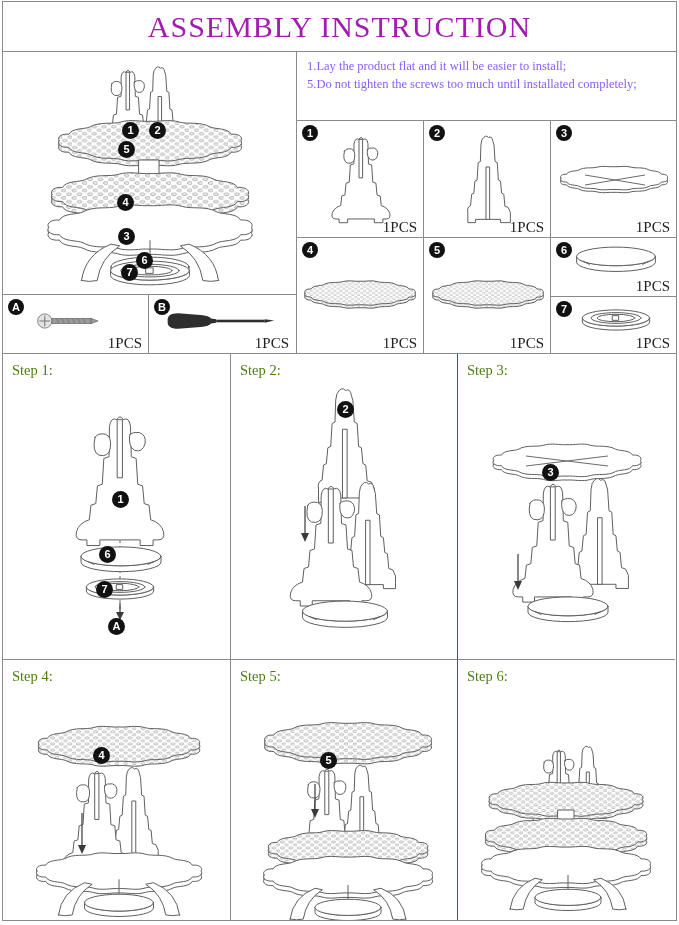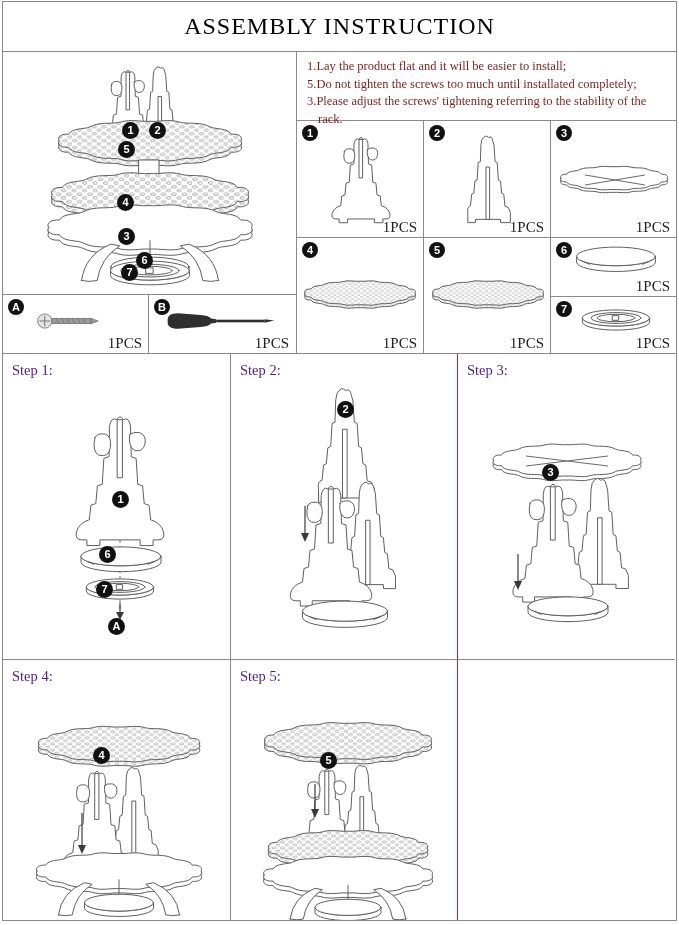--- a/index.html
+++ b/index.html
@@ -1,30 +1,30 @@
 <!DOCTYPE html>
 <html><head>
 <meta charset="utf-8">
 <style>
   html,body{margin:0;padding:0;background:#fff;}
   body{width:679px;height:925px;position:relative;font-family:"Liberation Serif",serif;color:#333;overflow:hidden;}
   *{box-sizing:border-box;}
   .page{position:absolute;left:2px;top:1px;width:675px;height:920px;border:1px solid #8a8a8a;background:#fff;}
   
   .title-box{height:50px;border-bottom:1px solid #8a8a8a;display:flex;align-items:center;justify-content:center;}
-  .title-box h1{margin:4px;font-size:24px;font-weight:400;letter-spacing:1px;color:#000000;}
+  .title-box h1{margin:4px;font-size:30px;font-weight:400;letter-spacing:1px;color:#a21caf;}
   
   .top{display:flex;height:302px;border-bottom:1px solid #8a8a8a;}
   .top-left{width:294px;border-right:1px solid #8a8a8a;display:flex;flex-direction:column;}
   .exploded{height:242px;position:relative;}
   .tools-row{height:59px;border-top:1px solid #8a8a8a;display:flex;}
   .tool-cell{width:145px;position:relative;}
   .tool-cell.b{width:147px;border-left:1px solid #8a8a8a;}
   .top-right{flex:1;display:flex;flex-direction:column;}
-  .notes{height:69px;border-bottom:1px solid #8a8a8a;padding:6px 6px 0 10px;font-size:12.5px;line-height:1.4;color:#7f1d1d;}
+  .notes{height:69px;border-bottom:1px solid #8a8a8a;padding:6px 6px 0 10px;font-size:12.5px;line-height:1.4;color:#8b5cf6;}
   .note-line{padding-left:11px;text-indent:-11px;}
   .parts-grid{flex:1;display:flex;flex-direction:column;}
   .parts-row{display:flex;}
   .parts-row.r1{height:117px;border-bottom:1px solid #8a8a8a;}
   .parts-row.r2{flex:1;}
   .part-cell{position:relative;width:126px;}
   .part-cell.c2{width:127px;border-left:1px solid #8a8a8a;}
   .part-cell.c3{flex:1;border-left:1px solid #8a8a8a;}
   .part-col{flex:1;border-left:1px solid #8a8a8a;display:flex;flex-direction:column;}
   .part-sub{position:relative;height:59px;border-bottom:1px solid #8a8a8a;}
@@ -36,21 +36,21 @@
           display:flex;align-items:center;justify-content:center;line-height:1;}
   .pbadge.corner{left:5px;top:4px;width:16px;height:16px;}
   
   .steps{display:flex;flex-wrap:wrap;}
   .step-cell{position:relative;height:306px;}
   .step-cell.c1{width:228px;border-right:1px solid #8a8a8a;}
   .step-cell.c2{width:227px;border-right:1px solid #be185d;}
   .step-cell.c3{width:217px;}
   .step-cell.r1{border-bottom:1px solid #8a8a8a;}
   .step-cell.r2{height:260px;}
-  .step-label{position:absolute;left:9px;top:8px;font-size:14.5px;color:#4c1d95;}
+  .step-label{position:absolute;left:9px;top:8px;font-size:14.5px;color:#4d7c0f;}
   .art{position:absolute;left:0;top:0;}
   
   .sv{stroke:#5f5f5f;stroke-width:1;vector-effect:non-scaling-stroke;stroke-linejoin:round;stroke-linecap:round;}
   .fw{fill:#fff;}
   .nf{fill:none;}
   .dash{stroke:#6a6a6a;stroke-width:1;stroke-dasharray:3,3;fill:none;}
   .arr{stroke:#3a3a3a;stroke-width:1.2;fill:none;}
   .arrh{fill:#3a3a3a;stroke:none;}
   .xline{stroke:#6a6a6a;stroke-width:1;fill:none;}
 </style>
@@ -155,21 +155,20 @@
           </svg>
           <span class="qty">1PCS</span>
         </div>
       </div>
     </div>
 
     <div class="top-right">
       <div class="notes">
         <div class="note-line">1.Lay the product flat and it will be easier to install;</div>
         <div class="note-line">5.Do not tighten the screws too much until installated completely;</div>
-        <div class="note-line">3.Please adjust the screws' tightening referring to the stability of the rack.</div>
       </div>
       <div class="parts-grid">
         <div class="parts-row r1">
           <div class="part-cell c1">
             <span class="pbadge corner">1</span>
             <svg class="art" width="126" height="117">
               <use href="#s-pf" x="20" y="12" width="88" height="94" fill="#fff"></use>
             </svg>
             <span class="qty">1PCS</span>
           </div>
@@ -292,15 +291,27 @@
         <use href="#s-pf" x="52" y="104" width="88" height="106" fill="#fff"></use>
         <use href="#s-tier" x="32" y="168" width="170" height="46" fill="url(#pat)"></use>
         <use href="#s-tier" x="26" y="194" width="182" height="48" fill="#fff"></use>
         <use href="#s-legs" x="50" y="218" width="134" height="44" fill="#fff"></use>
         <path class="arr" d="M84,124 L84,150"></path>
         <polygon class="arrh" points="80,149 88,149 84,158"></polygon>
       </svg>
       <span class="pbadge" style="left:89px;top:92px">5</span>
     </div>
 
+    <div class="step-cell c3 r2">
+      <span class="step-label">Step 6:</span>
+      <svg class="art" width="217" height="260">
+        <use href="#s-ps" x="104" y="82" width="52" height="80" fill="#fff"></use>
+        <use href="#s-pf" x="66" y="86" width="70" height="84" fill="#fff"></use>
+        <use href="#s-tier" x="26" y="120" width="164" height="44" fill="url(#pat)"></use>
+        <rect class="sv fw" x="100" y="150" width="16" height="34"></rect>
+        <use href="#s-tier" x="22" y="156" width="172" height="46" fill="url(#pat)"></use>
+        <use href="#s-tier" x="18" y="184" width="180" height="48" fill="#fff"></use>
+        <use href="#s-legs" x="44" y="208" width="132" height="44" fill="#fff"></use>
+      </svg>
+    </div>
 
   </div>
 </div>
 
 </body></html>

